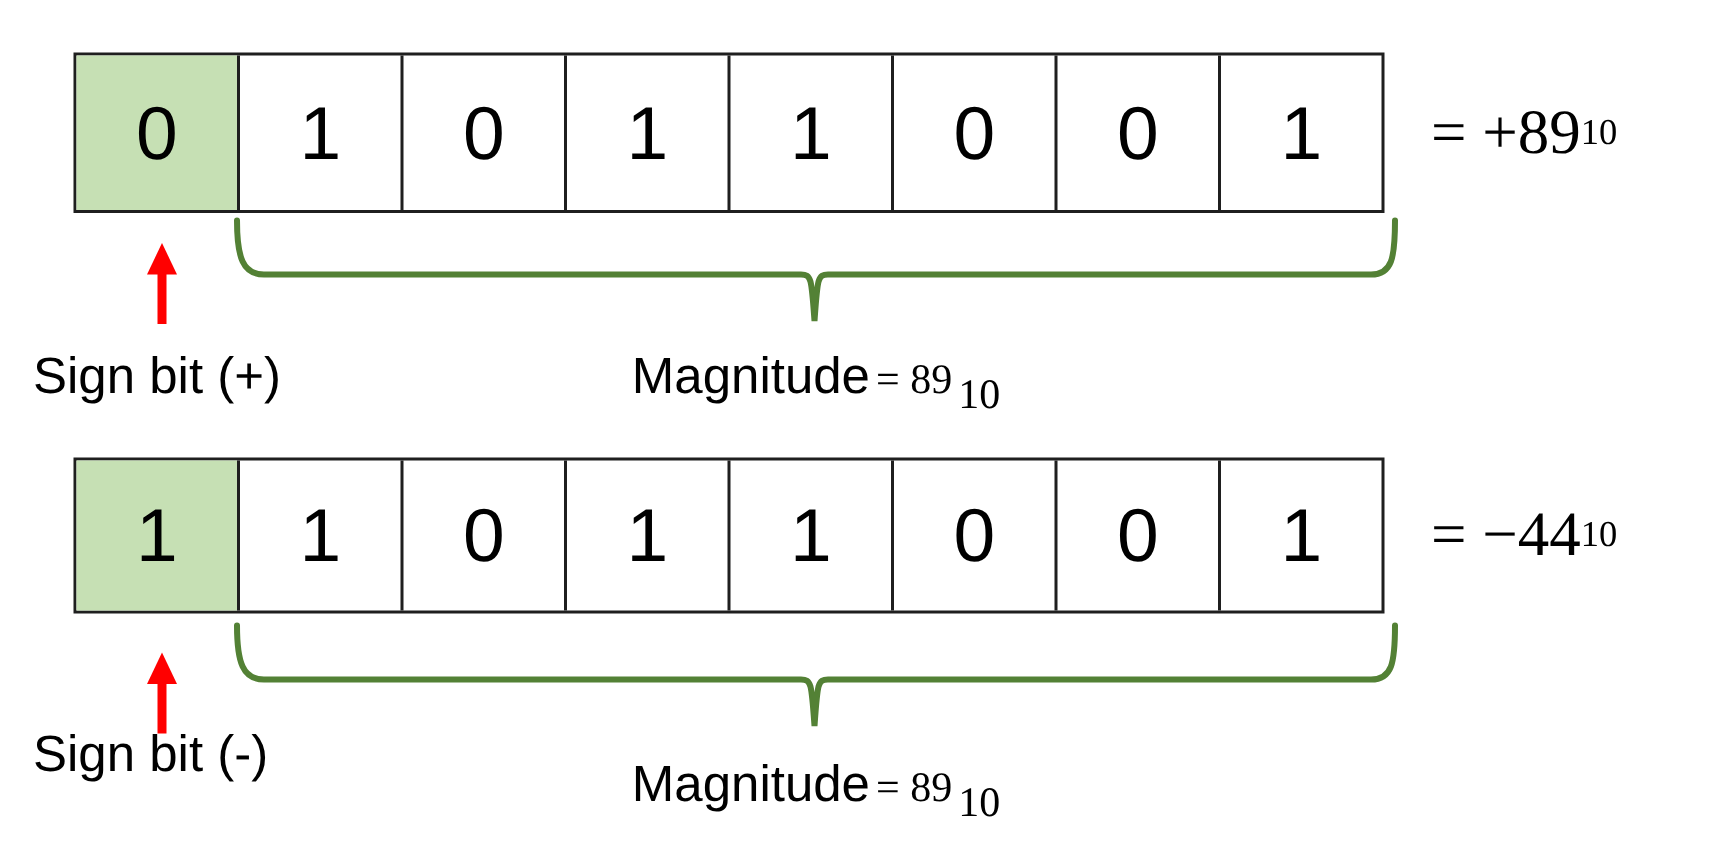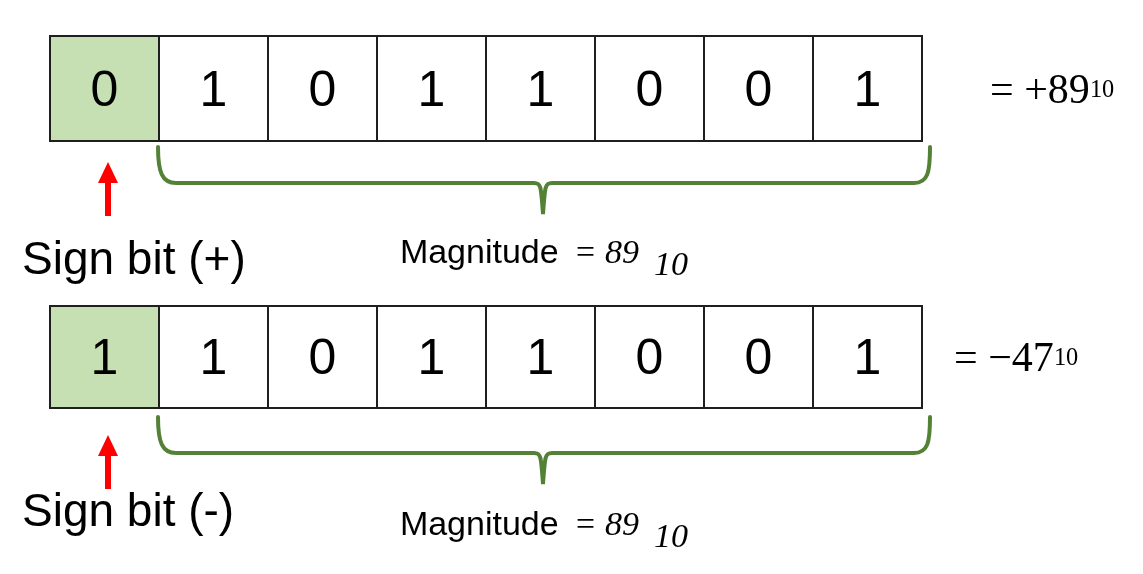--- a/index.html
+++ b/index.html
@@ -27,47 +27,47 @@
   .cell{
     flex:1;display:flex;align-items:center;justify-content:center;
     font-size:50px;line-height:1;border-left:2px solid var(--cell-border);
   }
   .cell:first-child{border-left:none;}
   .cell.sign{background:var(--sign-cell-bg);}
   .equation{
     position:absolute;left:954px;height:107px;display:flex;align-items:center;
     font-family:"Liberation Serif",serif;font-size:42px;white-space:nowrap;
   }
-  #eq1{top:35px;margin-left:36px;}
+  #eq1{top:35px;}
   #eq2{top:303px;}
   .equation .sub, .magnitude .sub{
     font-size:0.58em;vertical-align:-0.35em;letter-spacing:0;
   }
   .arrow-svg{position:absolute;left:90px;width:36px;height:60px;}
   #arrow1{top:159px;}
   #arrow2{top:432px;}
   .arrow-svg line{stroke:var(--arrow);stroke-width:6;}
   .arrow-svg polygon{fill:var(--arrow);}
   .brace-svg{position:absolute;left:150px;width:790px;height:92px;}
   #brace1{top:140px;}
   #brace2{top:410px;}
   .brace-svg path{fill:none;stroke:var(--brace);stroke-width:4;stroke-linecap:round;}
   .sign-label{
-    position:absolute;left:22px;font-size:46px;line-height:1.1;white-space:nowrap;
+    position:absolute;left:22px;font-size:34px;line-height:1.1;white-space:nowrap;
   }
   #signlabel1{top:233px;}
   #signlabel2{top:485px;}
   .magnitude{
     position:absolute;left:158px;width:772px;text-align:center;
     font-size:34px;line-height:1.1;white-space:nowrap;
   }
   #mag1{top:233px;}
   #mag2{top:505px;}
   .magnitude .math{
-    font-family:"Liberation Serif",serif;font-size:34px;margin-left:15px;font-style:italic;
+    font-family:"Liberation Serif",serif;font-size:28px;margin-left:4px;
   }
 </style>
 </head>
 <body>
 
 <div class="bit-row" id="row1">
   <div class="cell sign">0</div>
   <div class="cell">1</div>
   <div class="cell">0</div>
   <div class="cell">1</div>
@@ -102,21 +102,21 @@
   <div class="cell">1</div>
   <div class="cell">0</div>
   <div class="cell">1</div>
   <div class="cell">1</div>
   <div class="cell">0</div>
   <div class="cell">0</div>
   <div class="cell">1</div>
 </div>
 
 <div class="equation" id="eq2">
-  <span>= −47</span>
+  <span>= −44</span>
     <span class="sub">10</span>
 </div>
 
 <svg class="arrow-svg" id="arrow2" viewBox="0 0 36 60">
   <line x1="18" y1="57" x2="18" y2="20"></line>
   <polygon points="18,3 8,24 28,24"></polygon>
 </svg>
 
 <svg class="brace-svg" id="brace2" viewBox="0 0 790 92">
   <path d="M 8 7 C 8 32, 12 43, 26 43 L 384 43 C 391 43, 391 46, 393 74 C 395 46, 395 43, 402 43 L 764 43 C 778 43, 780 32, 780 7"></path>

